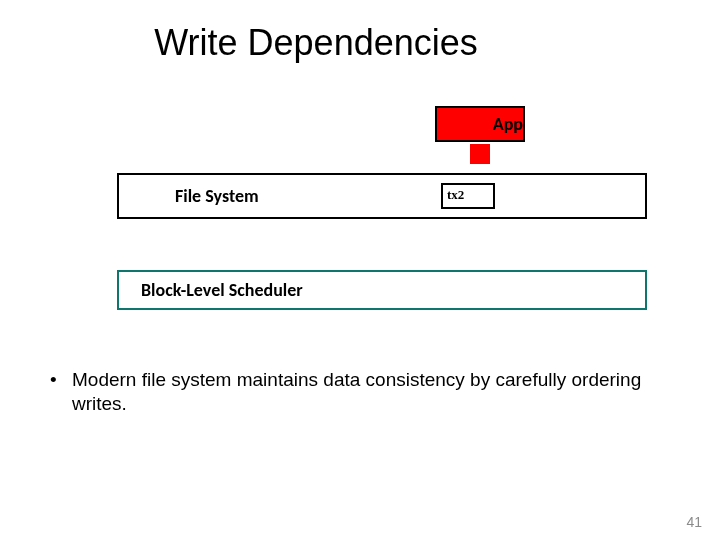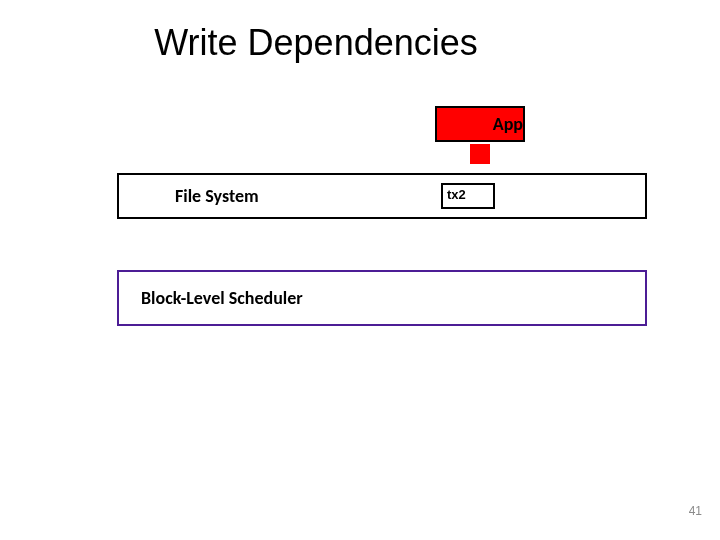--- a/index.html
+++ b/index.html
@@ -6,27 +6,27 @@
   html, body { width: 720px; height: 540px; background: #fff; font-family: Arial, Helvetica, sans-serif; position: relative; }
   .title { position: absolute; top: 22px; left: 0; width: 632px; text-align: center; font-size: 36px; color: #000; }
   .app-box { position: absolute; top: 106px; left: 435px; width: 90px; height: 36px; border: 2px solid #000; background: #ff0000; display: flex; align-items: center; justify-content: flex-end; font-family: Calibri, Arial, sans-serif; font-size: 18px; font-weight: 600; }
   .app-stub { position: absolute; top: 144px; left: 470px; width: 20px; height: 20px; background: #ff0000; }
   .fs-row { position: absolute; top: 173px; left: 117px; width: 530px; height: 46px; border: 2px solid #000; background: #fff; }
   .fs-label { position: absolute; left: 56px; top: 0; height: 100%; display: flex; align-items: center; font-family: Calibri, Arial, sans-serif; font-size: 18px; font-weight: 600; }
   .tx1 { position: absolute; left: 178px; top: 8px; width: 128px; height: 26px; border: 2px solid #000; background: #fff; }
   .tx1-label { position: absolute; left: 4px; top: 2px; font-family: Calibri, Arial, sans-serif; font-size: 13px; font-weight: 600; }
   .tx1-green { position: absolute; left: 32px; top: 2px; width: 90px; height: 18px; background: #009e2f; }
   .tx2 { position: absolute; left: 322px; top: 8px; width: 54px; height: 26px; border: 2px solid #000; background: #fff; }
-  .tx2-label { position: absolute; left: 4px; top: 2px; font-family: Liberation Sans, sans-serif; font-size: 13px; font-weight: 600; }
-  .sched-row { position: absolute; top: 270px; left: 117px; width: 530px; height: 56px; border: 2px solid #4c1d95; background: #fff; }
+  .tx2-label { position: absolute; left: 4px; top: 2px; font-family: Liberation Serif, serif; font-size: 13px; font-weight: 600; }
+  .sched-row { position: absolute; top: 270px; left: 117px; width: 530px; height: 40px; border: 2px solid #0f766e; background: #fff; }
   .sched-label { position: absolute; left: 22px; top: 0; height: 100%; display: flex; align-items: center; font-family: Calibri, Arial, sans-serif; font-size: 18px; font-weight: 600; }
   .bullets { position: absolute; top: 368px; left: 50px; width: 620px; font-size: 19px; color: #000; line-height: 1.25; }
   .bullets li { margin-bottom: 34px; list-style: none; position: relative; padding-left: 22px; }
   .bullets li::before { content: "•"; position: absolute; left: 0; top: 0; }
-  .slide-num { position: absolute; right: 18px; bottom: 22px; font-size: 12px; color: #8b8b8b; }
+  .slide-num { position: absolute; right: 18px; bottom: 10px; font-size: 14px; color: #8b8b8b; }
 </style>
 </head>
 <body>
 
 <div class="title">Write Dependencies</div>
 
 <div class="app-box">
   <span>App</span>
 </div>
 <div class="app-stub"></div>
@@ -36,15 +36,16 @@
   <div class="tx2">
     <div class="tx2-label">tx2</div>
   </div>
 </div>
 
 <div class="sched-row">
   <div class="sched-label">Block-Level Scheduler</div>
 </div>
 
 <ul class="bullets">
+  <li>Modern file system maintains data consistency by carefully ordering writes.</li>
 </ul>
 
 <div class="slide-num">41</div>
 
 </body></html>

